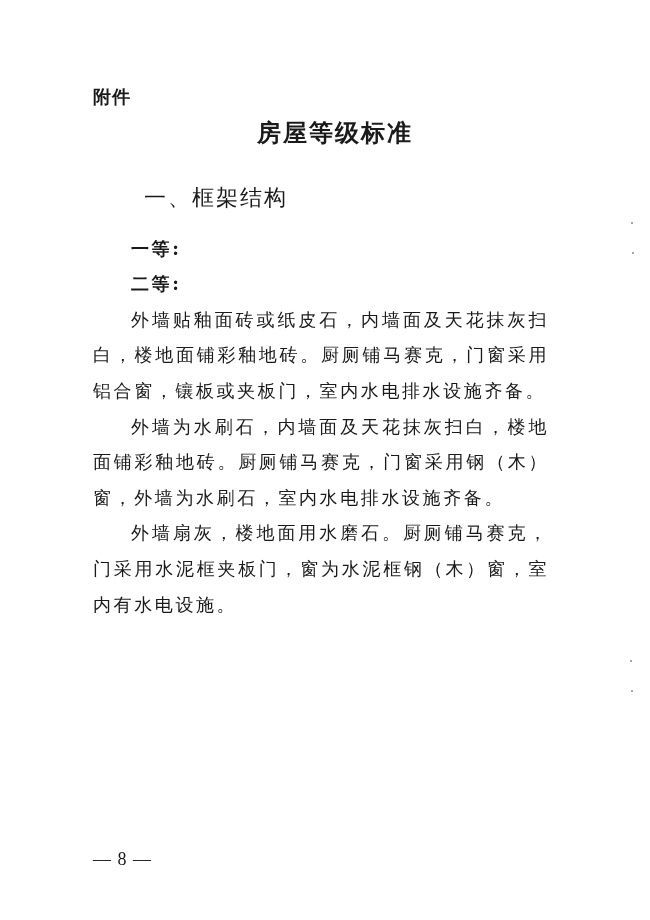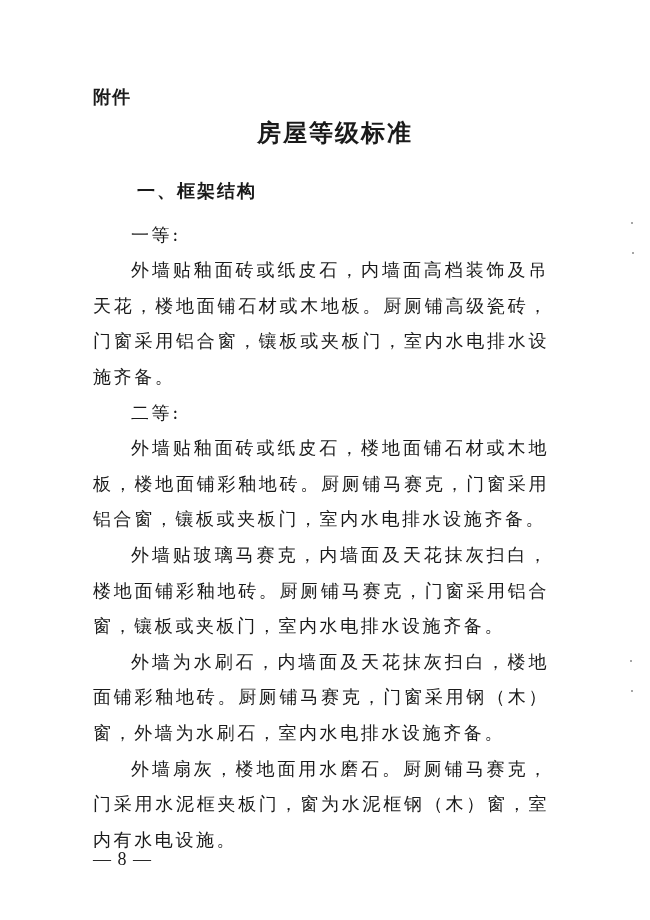--- a/index.html
+++ b/index.html
@@ -48,30 +48,30 @@
     .body {
       position: absolute;
       left: 93px;
       top: 165px;
       width: 456px;
       font-size: 18px;
       line-height: 35.6px;
       letter-spacing: 2.6px;
     }
     .section-heading {
-      margin: 8px;
+      margin: 15px;
       padding-left: 36px;
-      font-weight: bold;
-      font-size: 18px;
+      font-weight: normal;
+      font-size: 22px;
       letter-spacing: 2px;
     }
     .grade-heading {
       margin: 0;
       padding-left: 38px;
-      font-weight: normal;
+      font-weight: bold;
       font-size: 18px;
     }
     .para {
       margin: 0;
       text-indent: 38px;
       text-align: justify;
       text-align-last: left;
     }
     .page-number {
       position: absolute;
@@ -95,26 +95,24 @@
 <div class="page">
 
   <div class="attachment-label">附件</div>
 
   <h1 class="doc-title" style="margin:0;">房屋等级标准</h1>
 
   <div class="body">
     <h2 class="section-heading">一、框架结构</h2>
 
     <h3 class="grade-heading">一等:</h3>
-    <p class="para">外墙贴釉面砖或纸皮石，内墙面高档装饰及吊天花，楼地面铺石材或木地板。厨厕铺高级瓷砖，门窗采用铝合窗，镶板或夹板门，室内水电排水设施齐备。</p>
 
     <h3 class="grade-heading">二等:</h3>
-    <p class="para">外墙贴釉面砖或纸皮石，楼地面铺石材或木地板，楼地面铺彩釉地砖。厨厕铺马赛克，门窗采用铝合窗，镶板或夹板门，室内水电排水设施齐备。</p>
+    <p class="para">外墙贴釉面砖或纸皮石，内墙面及天花抹灰扫白，楼地面铺彩釉地砖。厨厕铺马赛克，门窗采用铝合窗，镶板或夹板门，室内水电排水设施齐备。</p>
 
-    <p class="para">外墙贴玻璃马赛克，内墙面及天花抹灰扫白，楼地面铺彩釉地砖。厨厕铺马赛克，门窗采用铝合窗，镶板或夹板门，室内水电排水设施齐备。</p>
 
     <p class="para">外墙为水刷石，内墙面及天花抹灰扫白，楼地面铺彩釉地砖。厨厕铺马赛克，门窗采用钢（木）窗，外墙为水刷石，室内水电排水设施齐备。</p>
 
     <p class="para">外墙扇灰，楼地面用水磨石。厨厕铺马赛克，门采用水泥框夹板门，窗为水泥框钢（木）窗，室内有水电设施。</p>
   </div>
 
   <div class="page-number">— 8 —</div>
 
   <span class="speck" style="left:631px; top:222px;"></span>
   <span class="speck" style="left:632px; top:252px;"></span>

